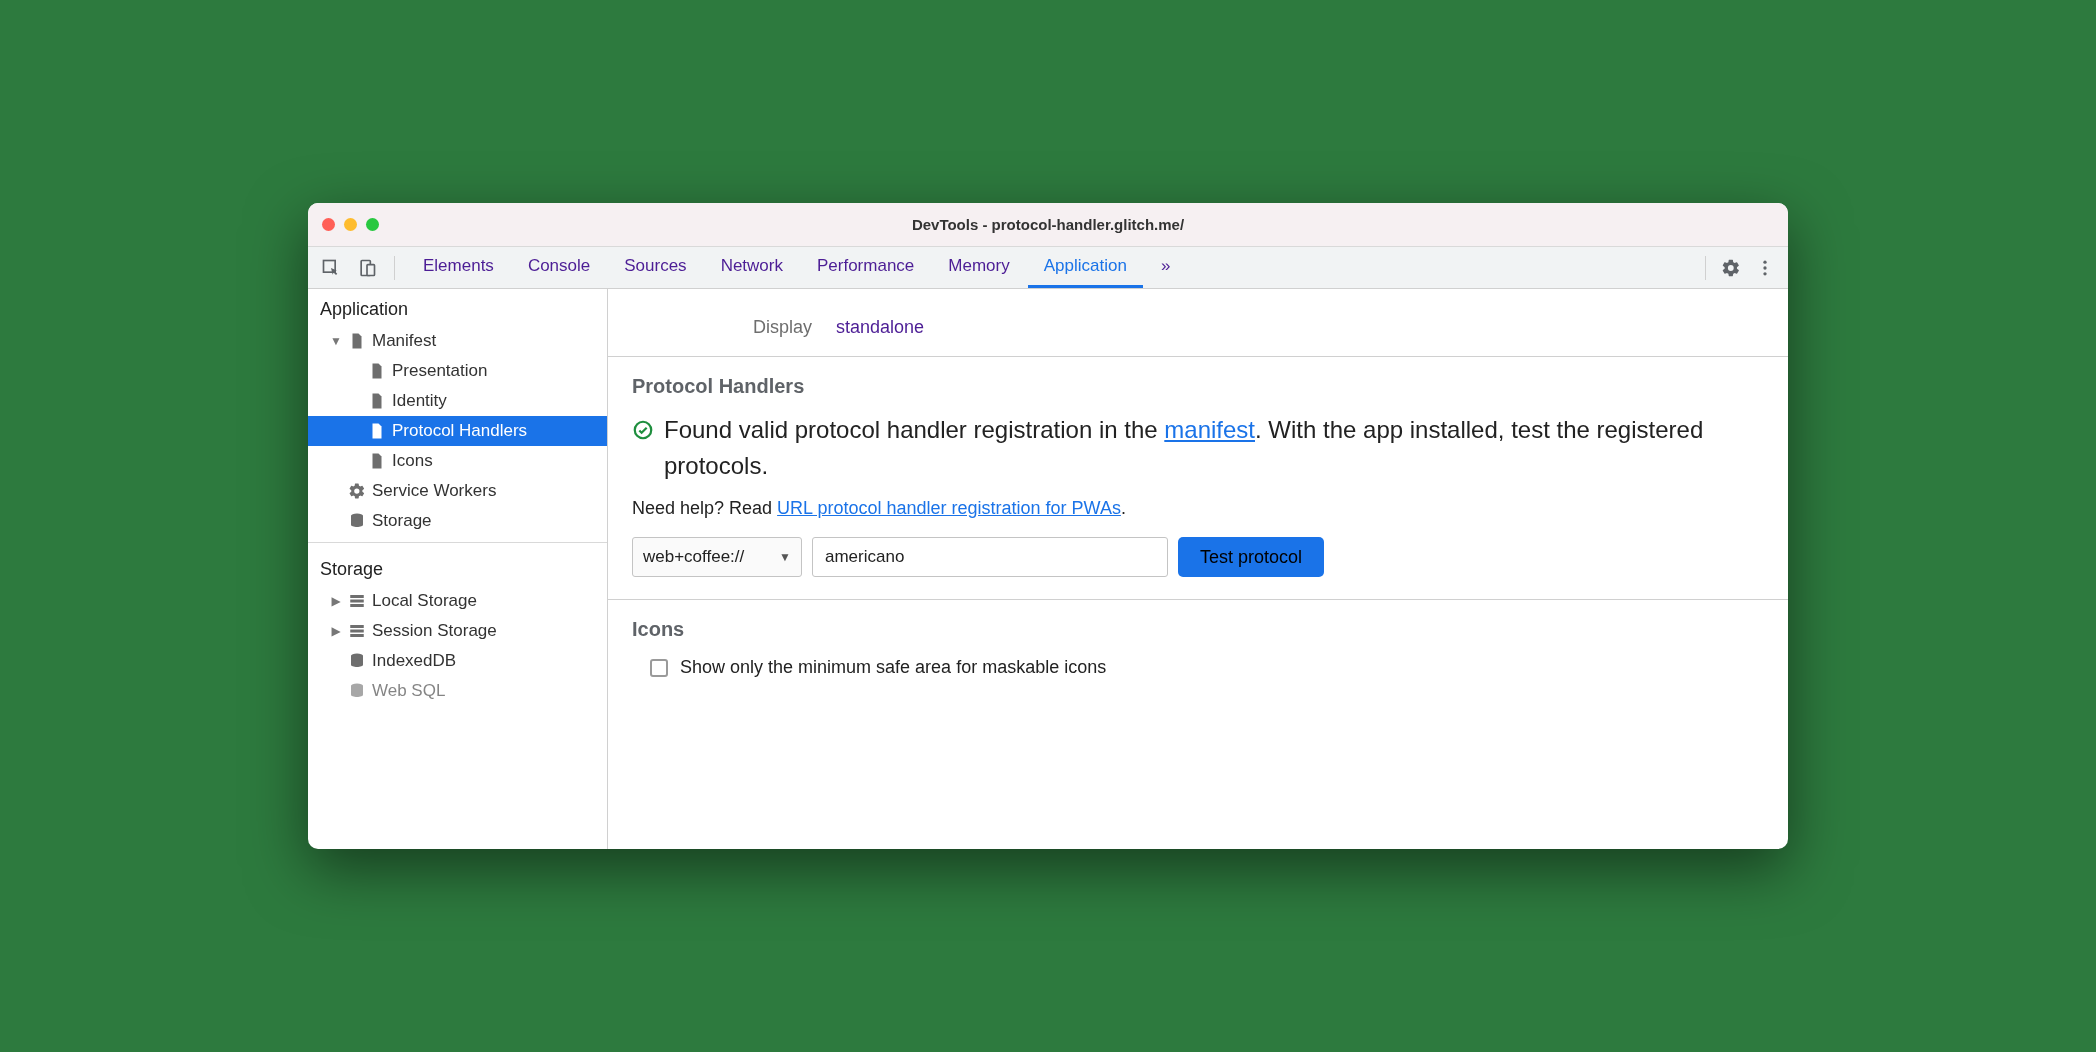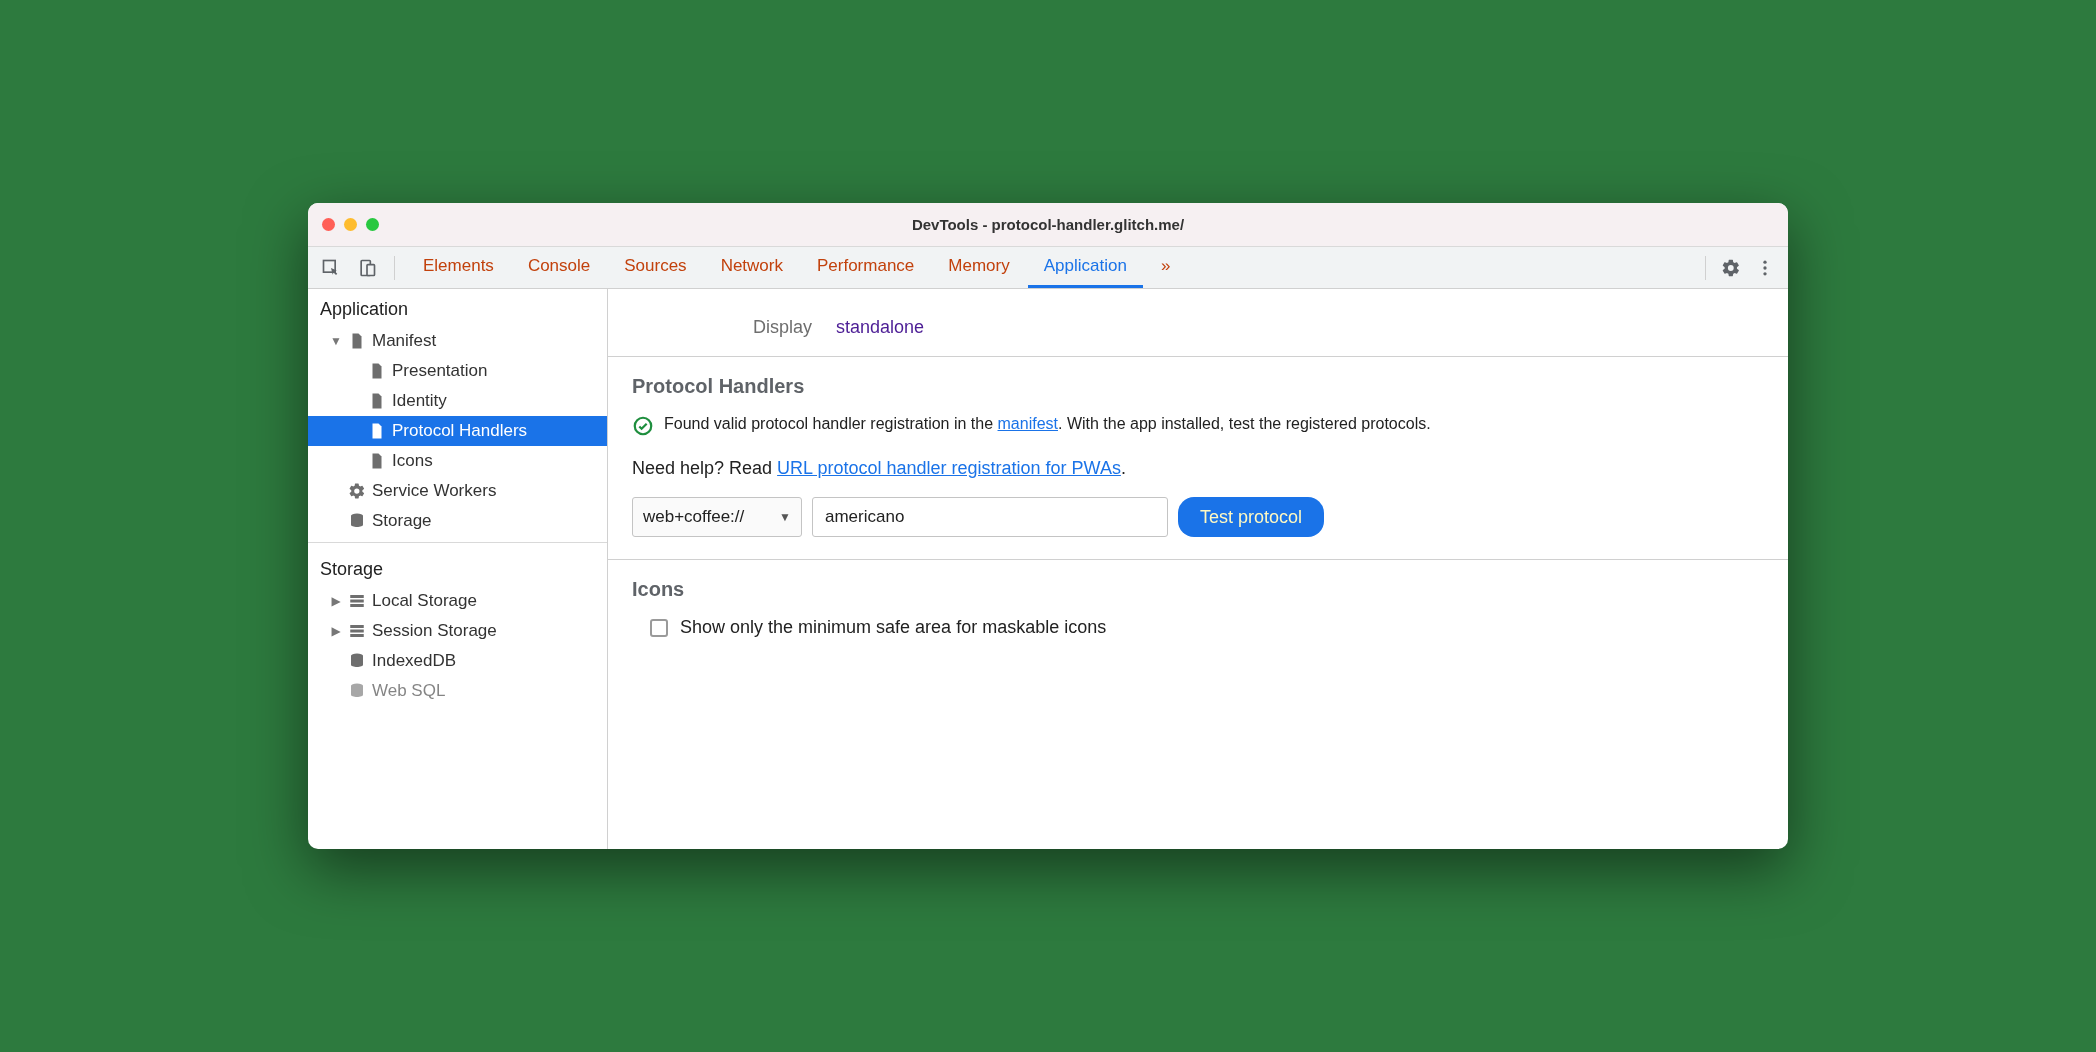--- a/index.html
+++ b/index.html
@@ -53,21 +53,21 @@
     color: #5f6368;
     cursor: pointer;
     border-radius: 2px;
   }
   .tb-icon svg { width: 20px; height: 20px; }
   .tb-sep { width: 1px; height: 24px; background: #d0d0d0; margin: 0 6px; }
   .tabs { display: flex; align-items: stretch; height: 100%; gap: 2px; flex: 1; }
   .tab {
     display: flex; align-items: center;
     padding: 0 16px;
-    font-size: 17px; color: #c2410c;
+    font-size: 17px; color: #4c1d95;
     cursor: pointer;
     border-bottom: 3px solid transparent;
     white-space: nowrap;
   }
   .tab.active { color: #1a73e8; border-bottom-color: #1a73e8; }
   .tb-right { display: flex; align-items: center; gap: 4px; margin-left: auto; }
   .body { display: flex; height: 560px; }
   .sidebar {
     width: 300px;
     border-right: 1px solid #d0d0d0;
@@ -98,39 +98,39 @@
   .main { flex:1; overflow-y:auto; }
   .kv-row { display:flex; gap:24px; font-size:18px; padding:6px 0; }
   .kv-row .k { width:180px; text-align:right; color:#6e6e6e; }
   .kv-row .v { color:#4c1d95; }
   .pad { padding: 0 24px; }
   .section-head {
     font-size:20px; font-weight:600; color:#5f6368;
     padding: 18px 24px 10px;
   }
   .hr { border-top:1px solid #d0d0d0; }
-  .status-row { display:flex; align-items:flex-start; gap:10px; padding: 4px 24px; font-size:16px; color:#222; line-height:1.5; }
+  .status-row { display:flex; align-items:flex-start; gap:10px; padding: 4px 24px; font-size:24px; color:#222; line-height:1.5; }
   .status-row .check { flex-shrink:0; margin-top:3px; }
   .link { color:#1a73e8; text-decoration:underline; cursor:pointer; }
   .help-row { padding: 10px 24px 14px; font-size:18px; color:#222; }
   .control-row { display:flex; gap:10px; padding: 4px 24px 22px; align-items:center; }
   .select {
     height:40px; border:1px solid #c4c4c4; background:#fafafa;
     display:flex; align-items:center; padding:0 10px; gap:10px;
     font-size:17px; color:#222; border-radius:3px; cursor:pointer;
     min-width:170px; justify-content:space-between;
   }
   .input {
     height:40px; border:1px solid #c4c4c4; background:#fff;
     font-size:17px; color:#222; border-radius:3px;
     padding:0 12px; width:356px;
   }
   .btn-primary {
-    height:40px; padding:0 22px; border:none; border-radius:16px;
-    background:#1a73e8; color:#fef9c3; font-size:18px; font-weight:500;
+    height:40px; padding:0 22px; border:none; border-radius:5px;
+    background:#1a73e8; color:#000000; font-size:18px; font-weight:500;
     cursor:pointer;
   }
   .checkbox-row { display:flex; align-items:center; gap:12px; padding: 6px 24px 18px 42px; font-size:18px; color:#222; }
   .cb { width:18px; height:18px; border:2px solid #9a9a9a; border-radius:3px; background:#fff; cursor:pointer; }
 </style>
 </head>
 <body>
 
 <div class="window">
 

